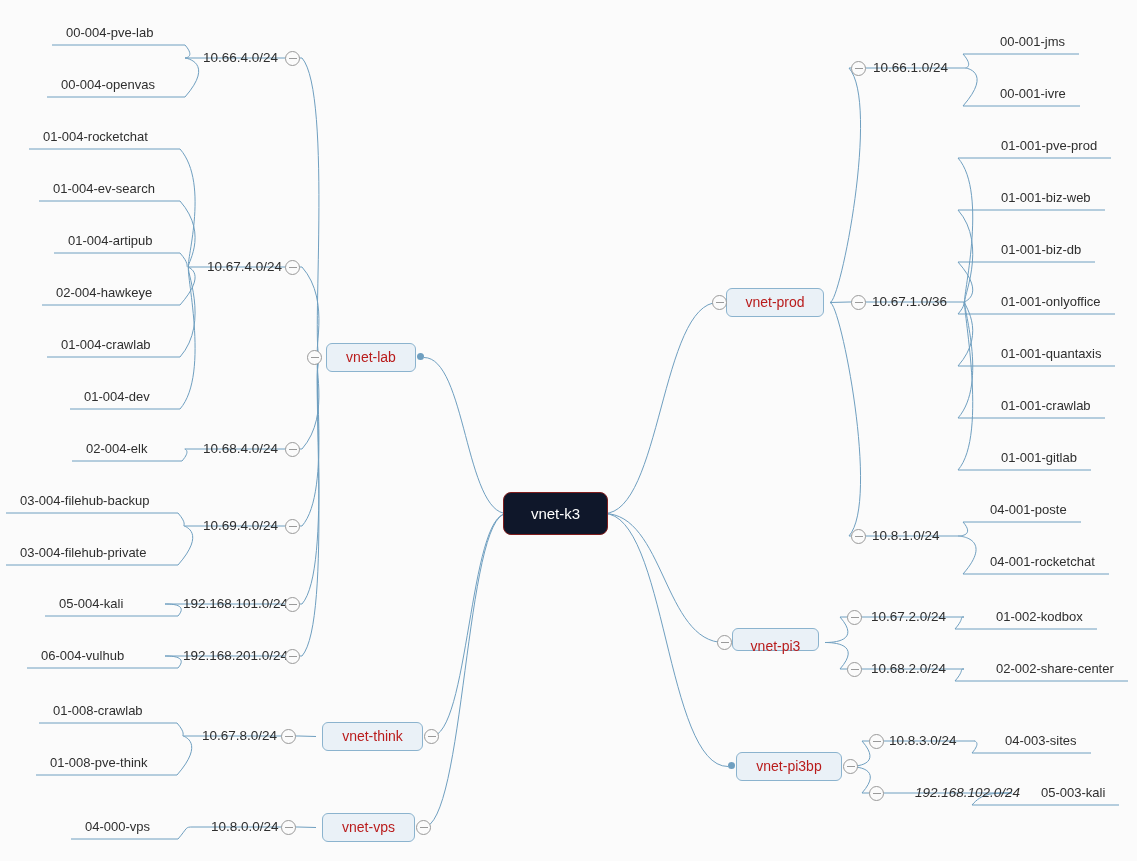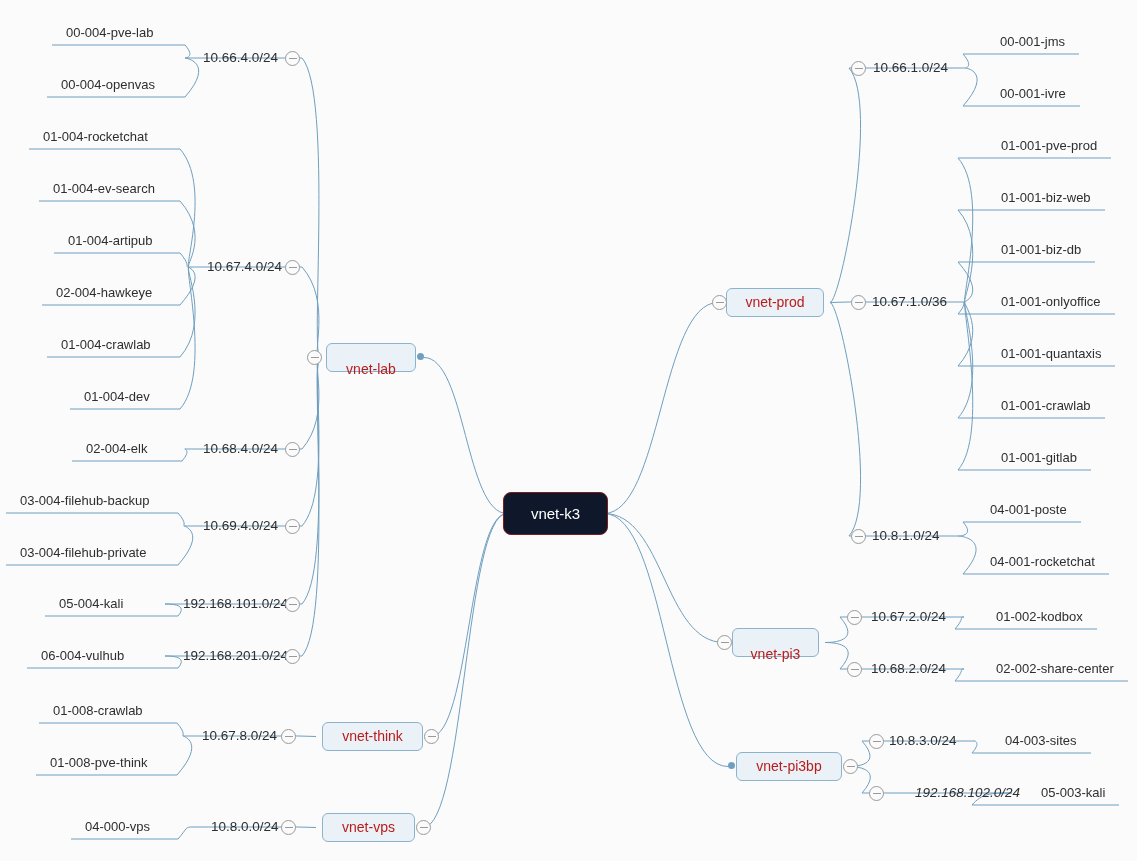--- a/index.html
+++ b/index.html
@@ -190,21 +190,21 @@
       <path d="M 862 741 L 975 741" fill="none" stroke="#6f9fc0" stroke-width="1"></path>
       <path d="M 975 741 C 973.35 741, 982.08 741.48, 972 753 L 972 753" fill="none" stroke="#6f9fc0" stroke-width="1"></path>
       <path d="M 972 753 L 1091 753" fill="none" stroke="#6f9fc0" stroke-width="1"></path>
       <path d="M 848 766.5 C 855.7 766.5, 884.26 767.56, 862 793 L 862 793" fill="none" stroke="#6f9fc0" stroke-width="1"></path>
       <path d="M 862 793 L 1012 793" fill="none" stroke="#6f9fc0" stroke-width="1"></path>
       <path d="M 1012 793 C 990 793, 982.08 793.48, 972 805 L 972 805" fill="none" stroke="#6f9fc0" stroke-width="1"></path>
       <path d="M 972 805 L 1119 805" fill="none" stroke="#6f9fc0" stroke-width="1"></path>
     </svg>
   <div id="nodes-layer">
       <div class="node root-node" style="left: 503px; top: 492px; width: 105px; height: 43px; line-height: 41px; padding: 0px;">vnet-k3</div>
-      <div class="node vnet-node" style="left: 326px; top: 343px; width: 90px; height: 29px; line-height: 27px; padding: 12px;">vnet-lab</div>
+      <div class="node vnet-node" style="left: 326px; top: 343px; width: 90px; height: 29px; line-height: 27px; padding: 0px;">vnet-lab</div>
       <div class="toggle" style="left: 307px; top: 350px;"></div>
       <div class="dot" style="left: 417px; top: 353px;"></div>
       <div class="node subnet-label" style="left: 203px; top: 51px;">10.66.4.0/24</div>
       <div class="toggle" style="left: 285px; top: 51px;"></div>
       <div class="node leaf-label" style="left: 66px; top: 26px;">00-004-pve-lab</div>
       <div class="node leaf-label" style="left: 61px; top: 78px;">00-004-openvas</div>
       <div class="node subnet-label" style="left: 207px; top: 260px;">10.67.4.0/24</div>
       <div class="toggle" style="left: 285px; top: 260px;"></div>
       <div class="node leaf-label" style="left: 43px; top: 130px;">01-004-rocketchat</div>
       <div class="node leaf-label" style="left: 53px; top: 182px;">01-004-ev-search</div>
@@ -248,21 +248,21 @@
       <div class="node leaf-label" style="left: 1001px; top: 191px;">01-001-biz-web</div>
       <div class="node leaf-label" style="left: 1001px; top: 243px;">01-001-biz-db</div>
       <div class="node leaf-label" style="left: 1001px; top: 295px;">01-001-onlyoffice</div>
       <div class="node leaf-label" style="left: 1001px; top: 347px;">01-001-quantaxis</div>
       <div class="node leaf-label" style="left: 1001px; top: 399px;">01-001-crawlab</div>
       <div class="node leaf-label" style="left: 1001px; top: 451px;">01-001-gitlab</div>
       <div class="node subnet-label" style="left: 872px; top: 529px;">10.8.1.0/24</div>
       <div class="toggle" style="left: 851px; top: 529px;"></div>
       <div class="node leaf-label" style="left: 990px; top: 503px;">04-001-poste</div>
       <div class="node leaf-label" style="left: 990px; top: 555px;">04-001-rocketchat</div>
-      <div class="node vnet-node" style="left: 732px; top: 628px; width: 87px; height: 29px; line-height: 27px; padding: 12px; text-align: center;">vnet-pi3</div>
+      <div class="node vnet-node" style="left: 732px; top: 628px; width: 87px; height: 23px; line-height: 27px; padding: 4px; text-align: center;">vnet-pi3</div>
       <div class="toggle" style="left: 717px; top: 635px;"></div>
       <div class="node subnet-label" style="left: 871px; top: 610px;">10.67.2.0/24</div>
       <div class="toggle" style="left: 847px; top: 610px;"></div>
       <div class="node leaf-label" style="left: 996px; top: 610px;">01-002-kodbox</div>
       <div class="node subnet-label" style="left: 871px; top: 662px;">10.68.2.0/24</div>
       <div class="toggle" style="left: 847px; top: 662px;"></div>
       <div class="node leaf-label" style="left: 996px; top: 662px;">02-002-share-center</div>
       <div class="node vnet-node" style="left: 736px; top: 752px; width: 106px; height: 29px; line-height: 27px; padding: 0px;">vnet-pi3bp</div>
       <div class="toggle" style="left: 843px; top: 759px;"></div>
       <div class="dot" style="left: 728px; top: 762px;"></div>

